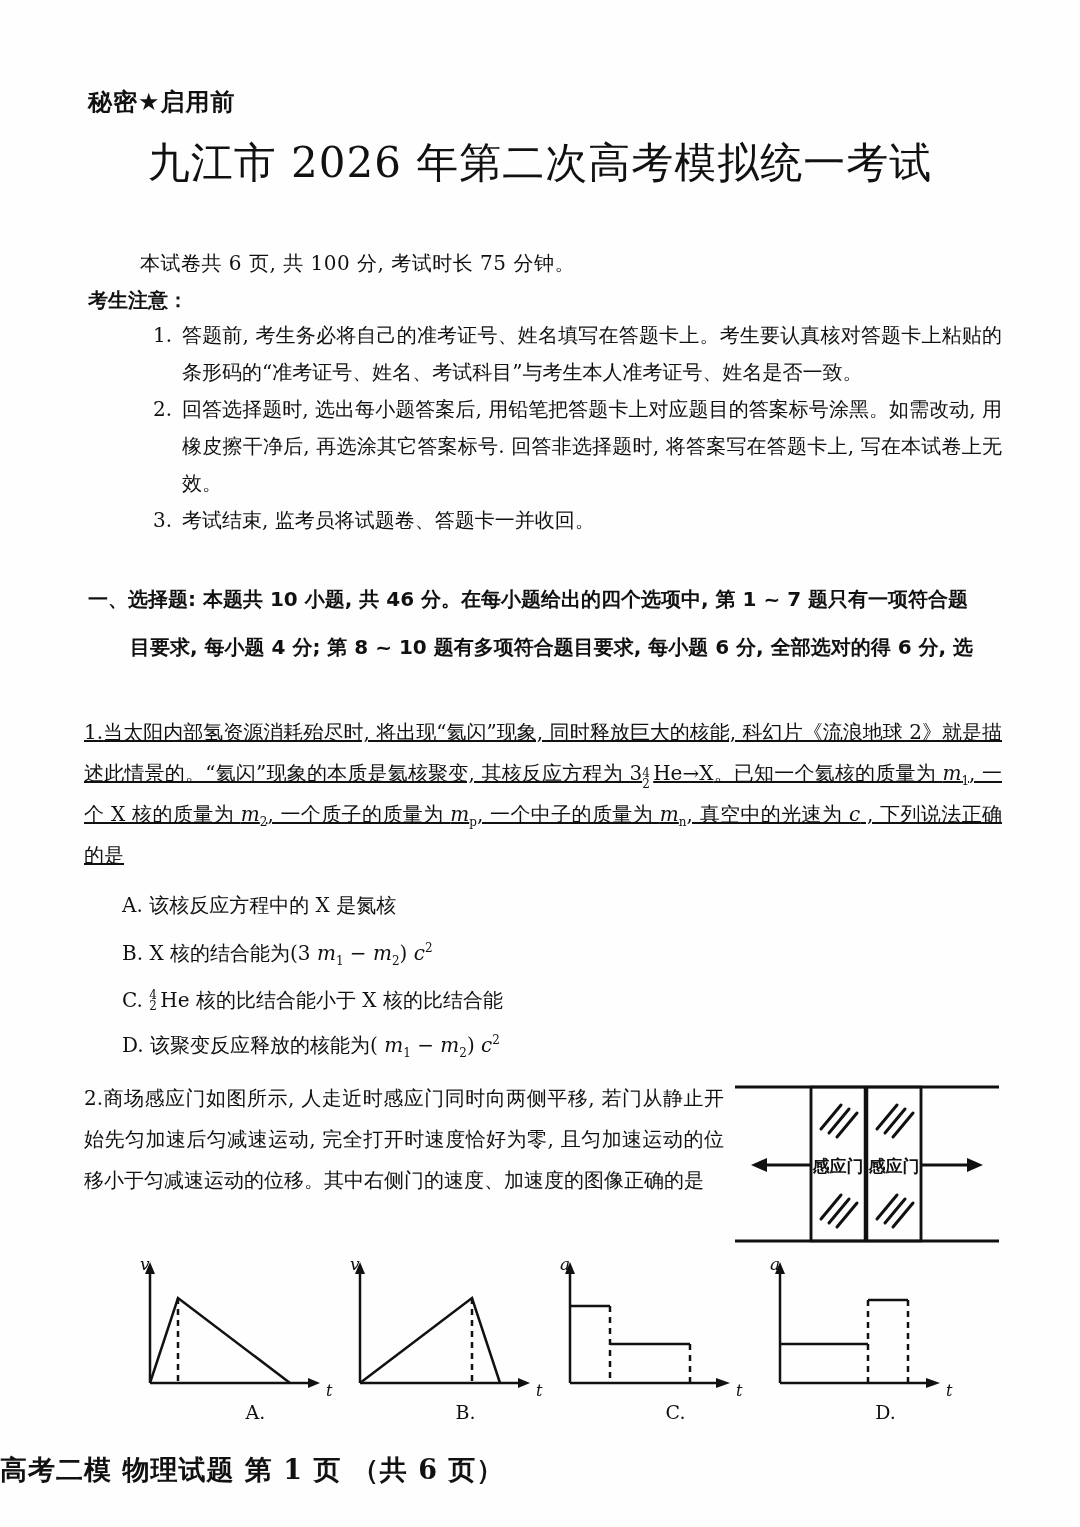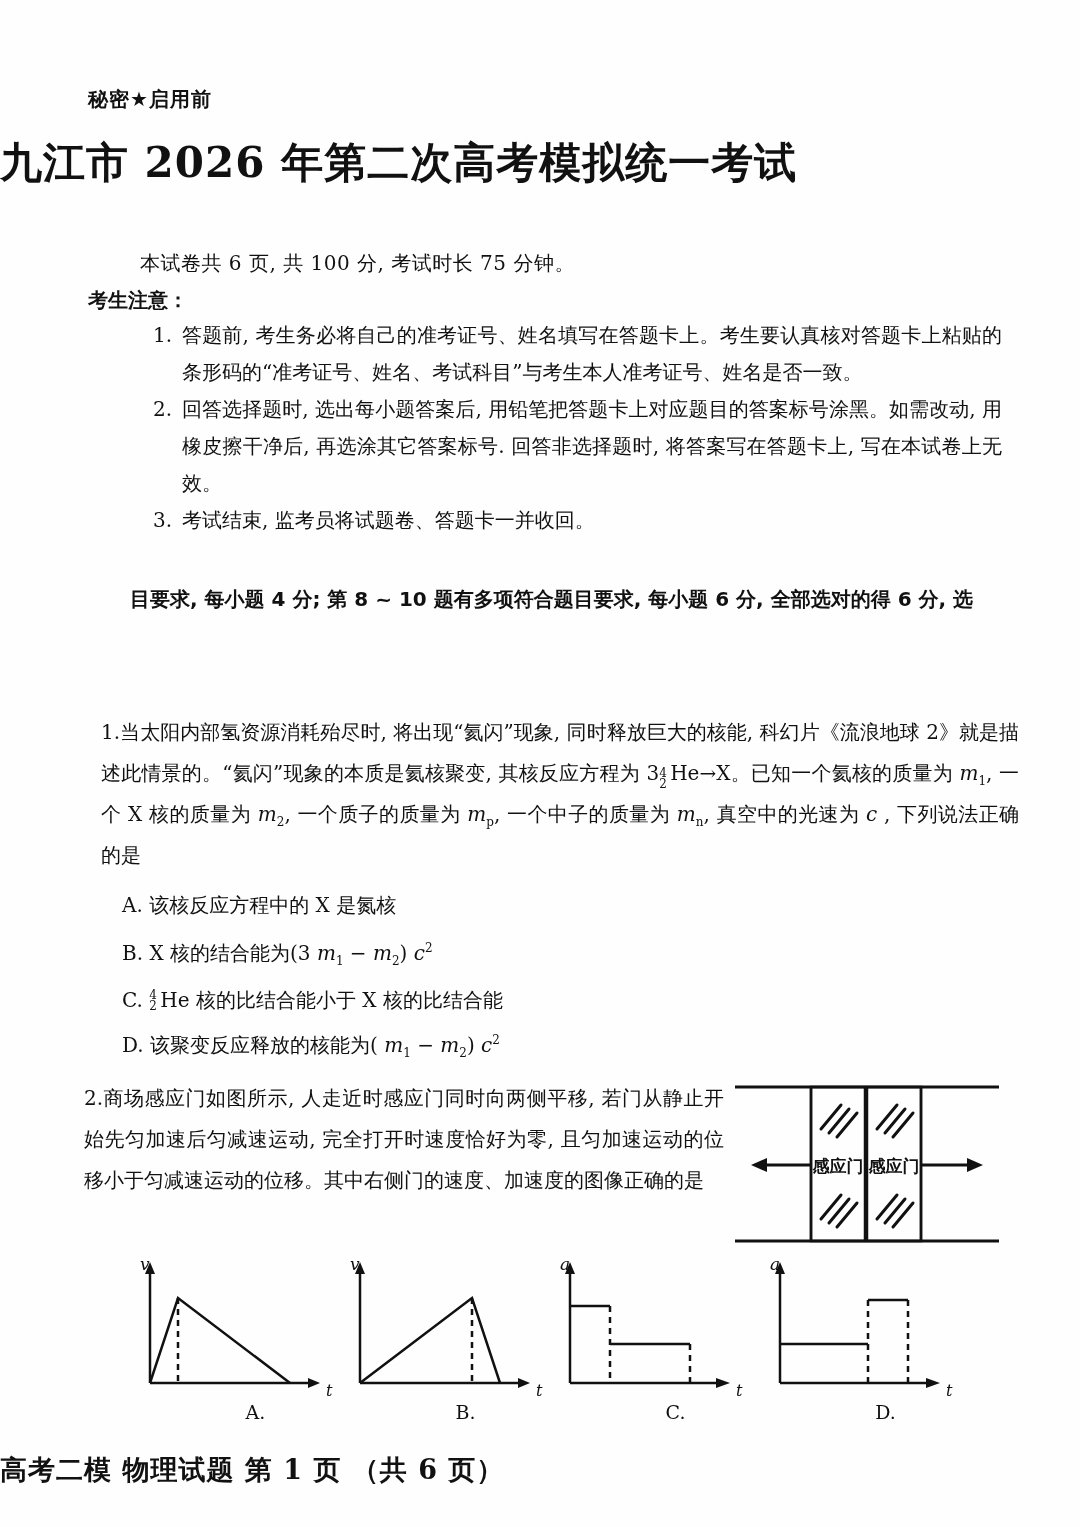--- a/index.html
+++ b/index.html
@@ -21,31 +21,32 @@
     width: 1080px;
     height: 1527px;
     background: #fefefe;
   }
 
   
   .secret {
     position: absolute;
     left: 88px;
     top: 86px;
-    font-size: 20px;
+    font-size: 24px;
     font-weight: bold;
     letter-spacing: 1px;
     font-family: "DejaVu Sans", "Liberation Sans", sans-serif;
   }
   .main-title {
     position: absolute;
     left: 0; right: 0;
     top: 135px;
+    text-align: center;
     font-size: 42px;
-    font-weight: bold;
+    font-weight: normal;
     letter-spacing: 1px;
     font-family: "DejaVu Serif", "Liberation Serif", serif;
   }
   .subject-title {
     position: absolute;
     left: 0; right: 0;
     top: 198px;
     text-align: center;
     font-size: 32px;
     font-weight: bold;
@@ -104,21 +105,21 @@
     font-family: "DejaVu Sans", "Liberation Sans", sans-serif;
   }
   .section-head .cont { display:block; text-indent: 42px; }
 
   
   .q {
     position: absolute;
     font-size: 20px;
     line-height: 41px;
   }
-  #q1 { left: 101px; top: 712px; width: 918px; }
+  #q1 { left: 84px; top: 712px; width: 918px; text-decoration: underline; }
   #q1 .qbody { text-align: justify; }
   .qnum { font-size: 20px; }
 
   .opt {
     position: absolute;
     left: 122px;
     font-size: 20px;
     line-height: 30px;
   }
   #optA { top: 890px; }
@@ -228,20 +229,21 @@
       <div class="notice-num">2.</div>
       <div class="notice-body">回答选择题时, 选出每小题答案后, 用铅笔把答题卡上对应题目的答案标号涂黑。如需改动, 用橡皮擦干净后, 再选涂其它答案标号. 回答非选择题时, 将答案写在答题卡上, 写在本试卷上无效。</div>
     </div>
     <div class="notice-item">
       <div class="notice-num">3.</div>
       <div class="notice-body">考试结束, 监考员将试题卷、答题卡一并收回。</div>
     </div>
   </div>
 
   <div class="section-head">
+    <span>一、选择题: 本题共 10 小题, 共 46 分。在每小题给出的四个选项中, 第 1 ~ 7 题只有一项符合题</span>
     <span class="cont">目要求, 每小题 4 分; 第 8 ~ 10 题有多项符合题目要求, 每小题 6 分, 全部选对的得 6 分, 选</span>
   </div>
 
   <div class="q" id="q1">
     <div class="qbody">
       <span class="qnum">1.</span><span>当太阳内部氢资源消耗殆尽时, 将出现“氦闪”现象, 同时释放巨大的核能, 科幻片《流浪地球 2》就是描述此情景的。“氦闪”现象的本质是氦核聚变, 其核反应方程为 3</span><span class="nuc"><span class="a">4</span><span class="z">2</span></span><span>He→X</span><span>。已知一个氦核的质量为 </span><span class="ital">m</span><sub>1</sub><span>, 一个 X 核的质量为 </span><span class="ital">m</span><sub>2</sub><span>, 一个质子的质量为 </span><span class="ital">m</span><sub>p</sub><span>, 一个中子的质量为 </span><span class="ital">m</span><sub>n</sub><span>, 真空中的光速为 </span><span class="ital">c</span><span> , 下列说法正确的是</span>
     </div>
   </div>
 
   <div class="opt" id="optA">

